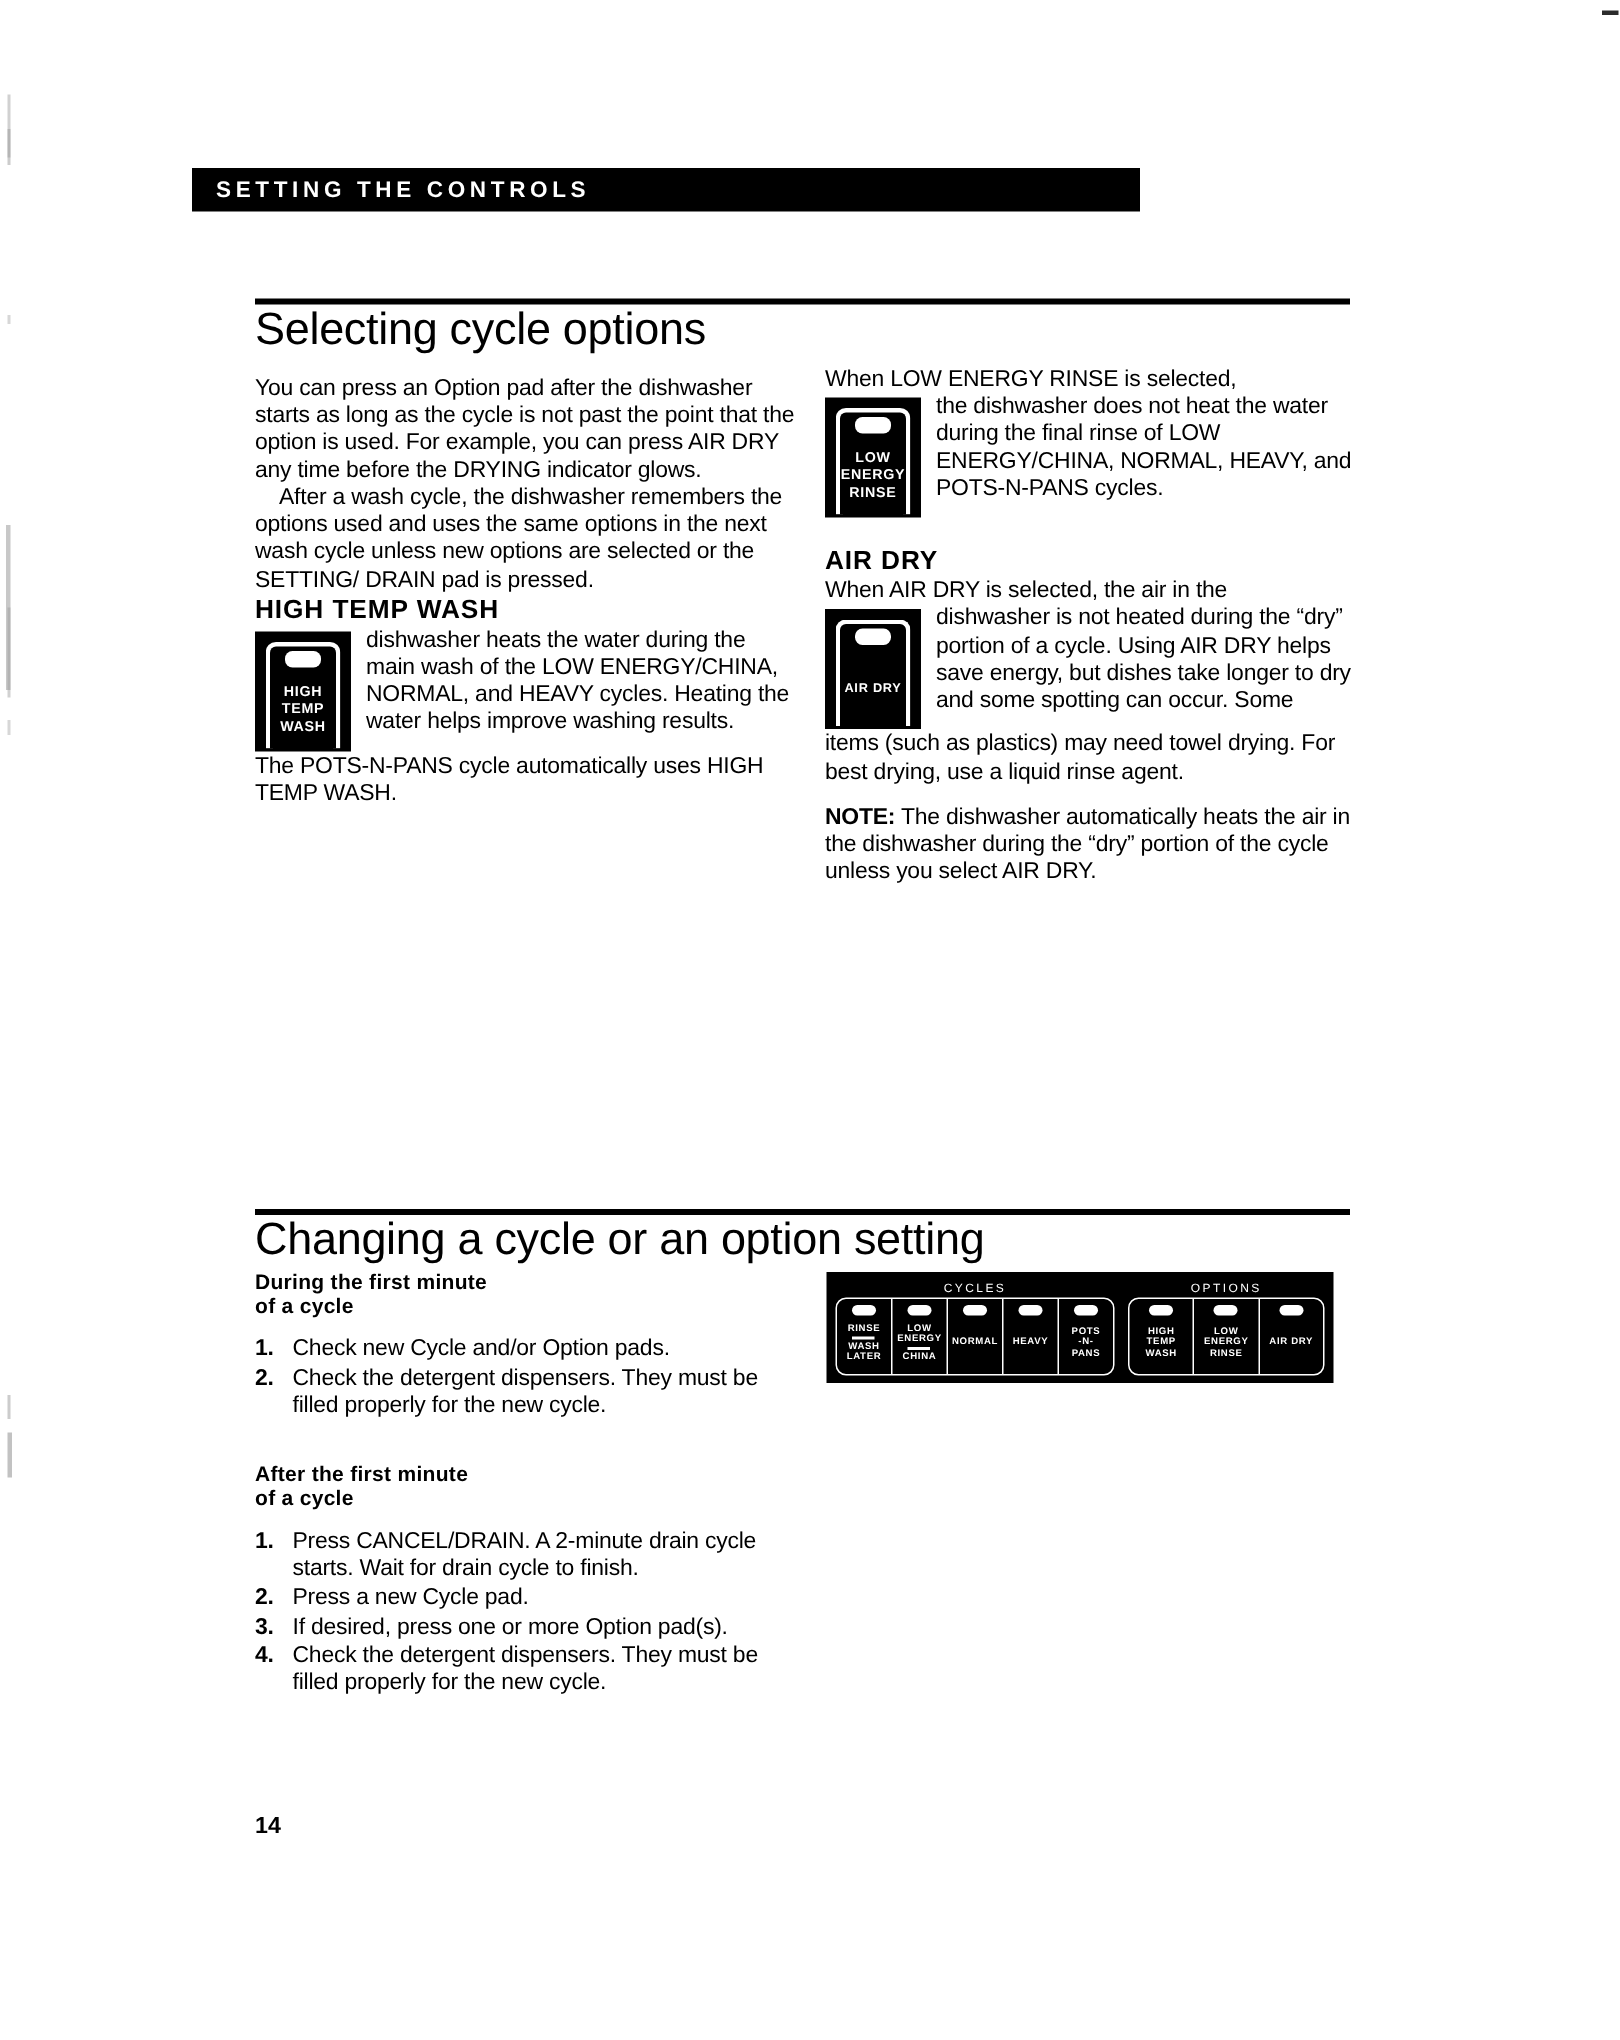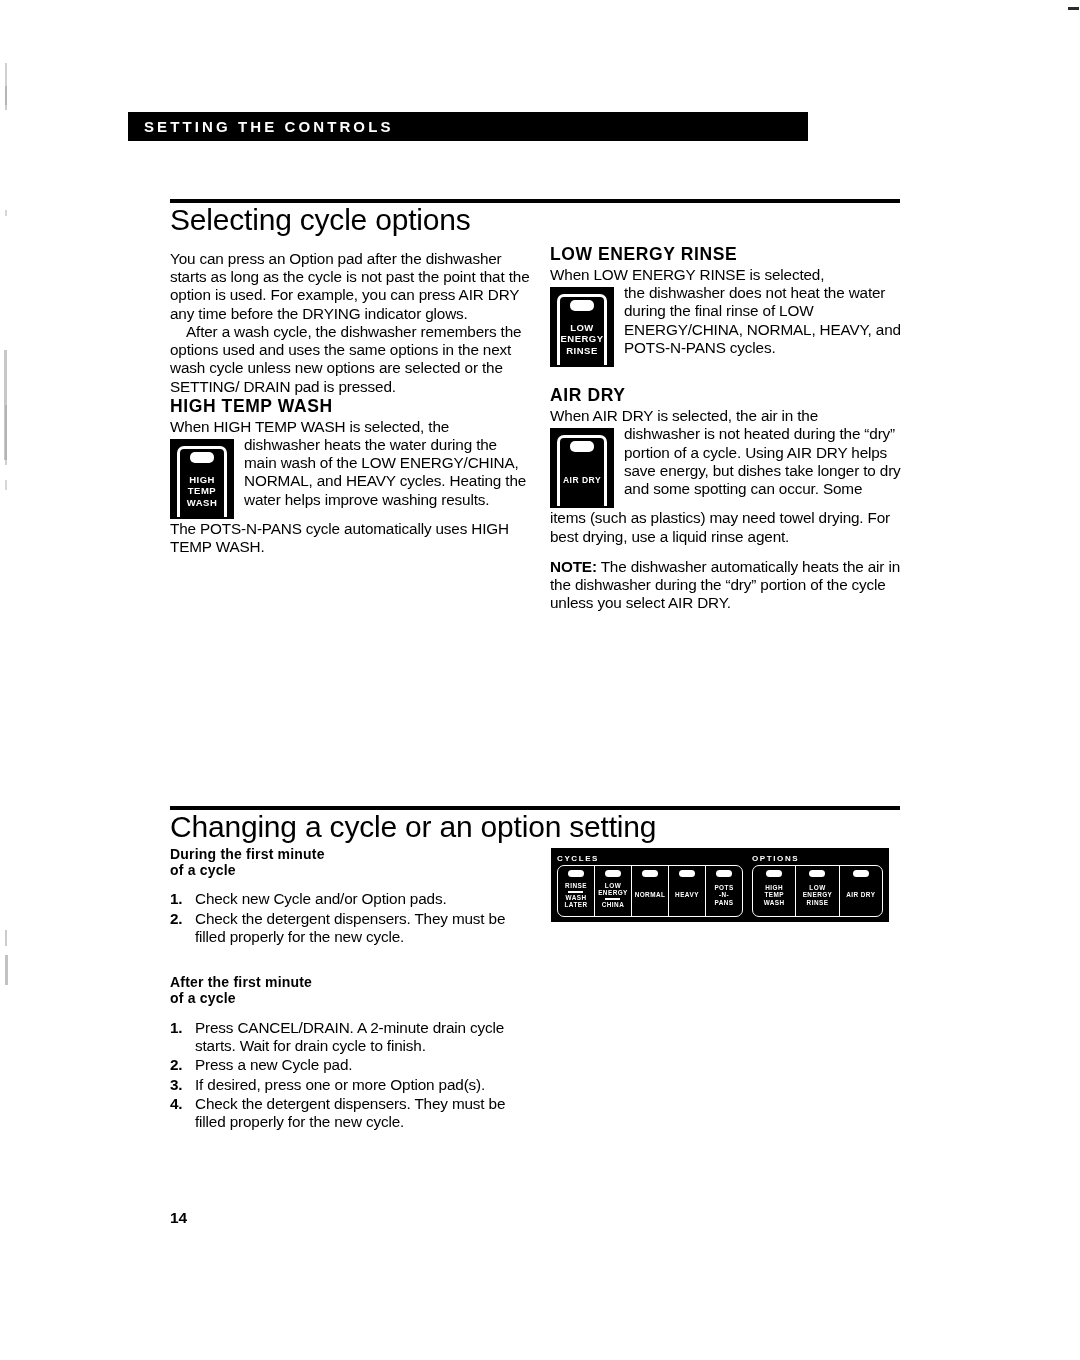--- a/index.html
+++ b/index.html
@@ -18,21 +18,21 @@
 
   
   .artifact { position: absolute; background: #9a9a9a; }
   .artifact.dark { background: #2b2b2b; }
 
   
   .banner {
     position: absolute;
     left: 128px;
     top: 112px;
-    width: 680px;
+    width: 632px;
     height: 29px;
     background: #000000;
     display: flex;
     align-items: center;
   }
   .banner-text {
     color: #ffffff;
     font-size: 15px;
     font-weight: bold;
     letter-spacing: 3.1px;
@@ -175,23 +175,23 @@
     bottom: 5px;
     display: flex;
     gap: 9px;
   }
   .grp { position: relative; display: flex; flex-direction: column; }
   .grp.cycles { flex: 0 0 186px; }
   .grp.options { flex: 0 0 131px; }
   .grp-title {
     color: #ffffff;
     font-size: 8px;
-    font-weight: bold;
+    font-weight: normal;
     letter-spacing: 1.6px;
-    text-align: left;
+    text-align: center;
     height: 13px;
     line-height: 13px;
   }
   .grp-body {
     flex: 1;
     display: flex;
     border: 1.5px solid #ffffff;
     border-radius: 7px;
     box-sizing: border-box;
     overflow: hidden;
@@ -265,39 +265,37 @@
 </div>
 
 <div class="rule" style="left:170px; top:199px; width:730px; height:4px;"></div>
 <h1 class="section-title" style="position:absolute; left:170px; top:203px;">Selecting cycle options</h1>
 
 <div class="col-left" style="top:250px;">
   <p class="body">You can press an Option pad after the dishwasher starts as long as the cycle is not past the point that the option is used. For example, you can press AIR DRY any time before the DRYING indicator glows.</p>
   <p class="body indent" style="margin-top:0;">After a wash cycle, the dishwasher remembers the options used and uses the same options in the next wash cycle unless new options are selected or the SETTING/ DRAIN pad is pressed.</p>
 
   <h2 class="sub-title" style="margin-top:0;">HIGH TEMP WASH</h2>
-  <p class="body">When HIGH TEMP WASH is selected, the</p>
 
   <div style="overflow:hidden;">
     <div class="pad">
       <div class="pad-inner"></div>
       <div class="pad-led"></div>
       <div class="pad-label">
         <span>HIGH</span>
         <span>TEMP</span>
         <span>WASH</span>
       </div>
     </div>
     <p class="body">dishwasher heats the water during the main wash of the LOW ENERGY/CHINA, NORMAL, and HEAVY cycles. Heating the water helps improve washing results.</p>
   </div>
   <p class="body">The POTS-N-PANS cycle automatically uses HIGH TEMP WASH.</p>
 </div>
 
 <div class="col-right" style="top:244px;">
-  <h2 class="sub-title">LOW ENERGY RINSE</h2>
   <p class="body">When LOW ENERGY RINSE is selected,</p>
 
   <div style="overflow:hidden;">
     <div class="pad">
       <div class="pad-inner"></div>
       <div class="pad-led"></div>
       <div class="pad-label">
         <span>LOW</span>
         <span>ENERGY</span>
         <span>RINSE</span>

